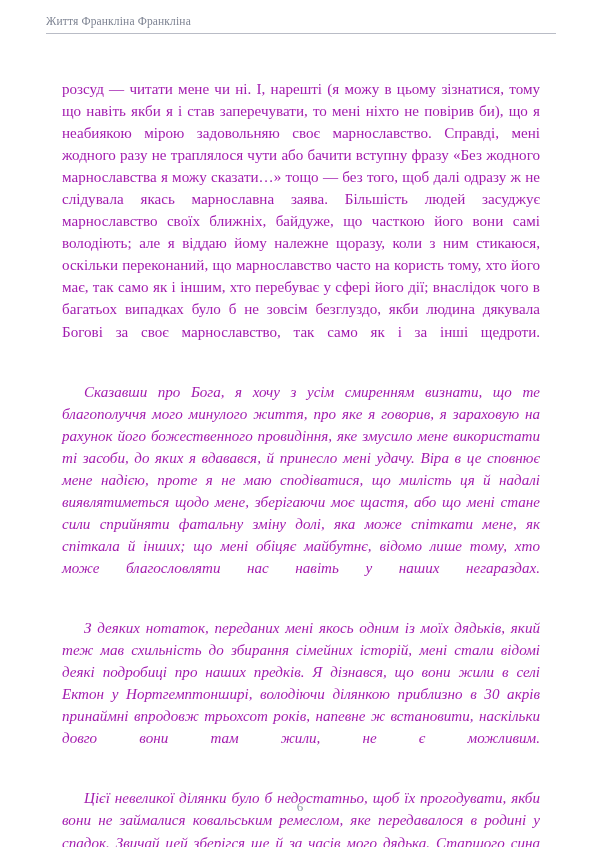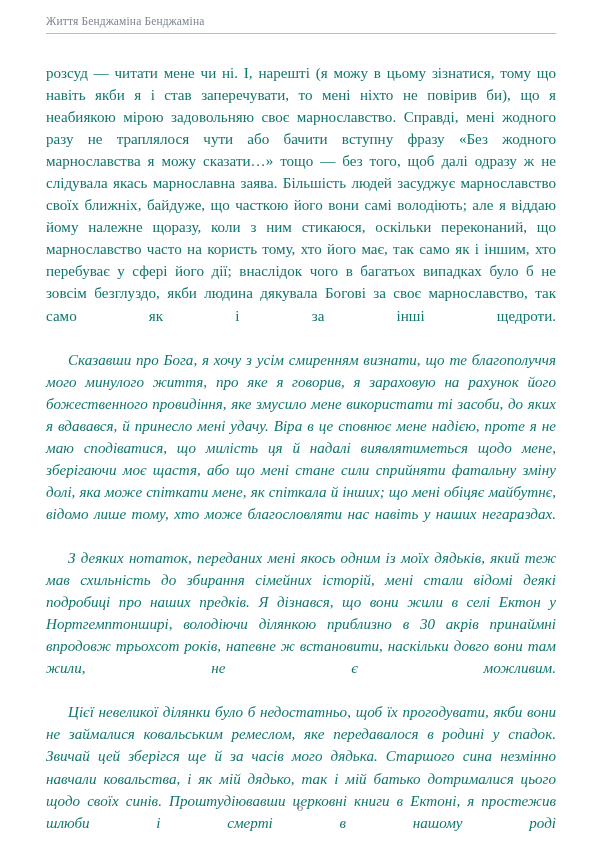--- a/index.html
+++ b/index.html
@@ -47,24 +47,24 @@
     position: absolute;
     left: 46px;
     top: 62px;
     width: 510px;
   }
 
   .body-paragraph {
     font-family: "Liberation Serif", "DejaVu Serif", serif;
     font-size: 15.1px;
     line-height: 22.05px;
-    color: #0f766e;
+    color: #a21caf;
     text-align: justify;
     text-justify: inter-word;
-    margin: 0;
+    margin: 16px;
     hyphens: manual;
     -webkit-hyphens: manual;
     word-spacing: 0.1px;
   }
 
   .body-paragraph.indented {
     text-indent: 22px;
     font-style: italic;
   }
 
@@ -90,21 +90,21 @@
     line-height: 16px;
     color: #8890a0;
   }
 </style>
 </head>
 <body>
 
 <div class="page">
 
   <div class="running-header">
-    <div class="running-header-title">Життя Бенджаміна Бенджаміна</div>
+    <div class="running-header-title">Життя Франкліна Франкліна</div>
     <div class="header-rule"></div>
   </div>
 
   <div class="text-block">
     <p class="body-paragraph">розсуд — читати мене чи ні. І, нарешті (я можу в цьому зізнатися, тому що навіть якби я і став заперечувати, то мені ніхто не повірив би), що я неабиякою мірою задовольняю своє марнославство. Справді, мені жодного разу не траплялося чути або бачити вступну фразу «Без жодного марнославства я можу сказати…» тощо — без того, щоб далі одразу ж не слідувала якась марнославна заява. Більшість людей засуджує марнославство своїх ближніх, байдуже, що часткою його вони самі володіють; але я віддаю йому належне щоразу, коли з ним стикаюся, оскільки переконаний, що марнославство часто на користь тому, хто його має, так само як і іншим, хто перебуває у сфері його дії; внаслідок чого в багатьох випадках було б не зовсім безглуздо, якби людина дякувала Богові за своє марнославство, так само як і за інші щедроти.</p>
     <p class="body-paragraph indented">Сказавши про Бога, я хочу з усім смиренням визнати, що те благополуччя мого минулого життя, про яке я говорив, я зараховую на рахунок його божественного провидіння, яке змусило мене використати ті засоби, до яких я вдавався, й принесло мені удачу. Віра в це сповнює мене надією, проте я не маю сподіватися, що милість ця й надалі виявлятиметься щодо мене, зберігаючи моє щастя, або що мені стане сили сприйняти фатальну зміну долі, яка може спіткати мене, як спіткала й інших; що мені обіцяє майбутнє, відомо лише тому, хто може благословляти нас навіть у наших негараздах.</p>
     <p class="body-paragraph indented">З деяких нотаток, переданих мені якось одним із моїх дядьків, який теж мав схильність до збирання сімейних історій, мені стали відомі деякі подробиці про наших предків. Я дізнався, що вони жили в селі Ектон у Нортгемптонширі, володіючи ділянкою приблизно в 30 акрів принаймні впродовж трьохсот років, напевне ж встановити, наскільки довго вони там жили, не є можливим.</p>
     <p class="body-paragraph indented">Цієї невеликої ділянки було б недостатньо, щоб їх прогодувати, якби вони не займалися ковальським ремеслом, яке передавалося в родині у спадок. Звичай цей зберігся ще й за часів мого дядька. Старшого сина незмінно навчали ковальства, і як мій дядько, так і мій батько дотрималися цього щодо своїх синів. Проштудіювавши церковні книги в Ектоні, я простежив шлюби і смерті в нашому роді</p>
   </div>
 

